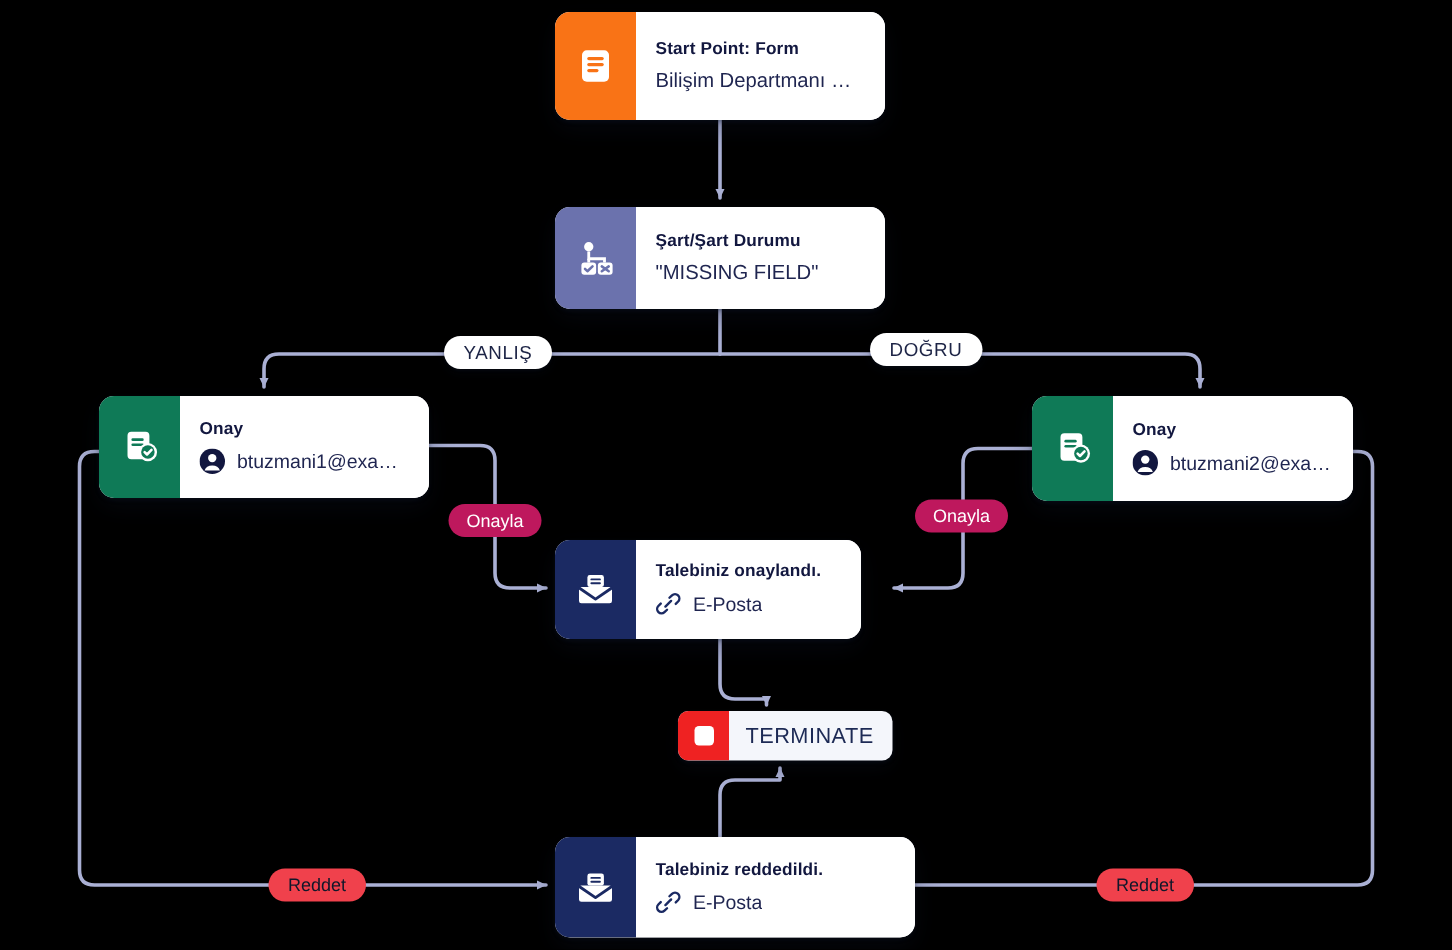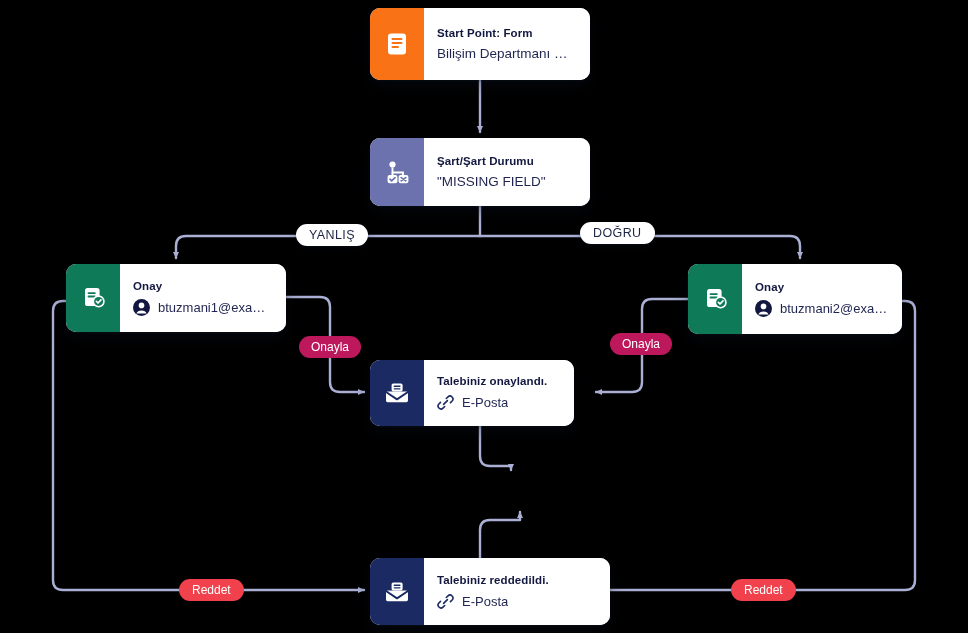--- a/index.html
+++ b/index.html
@@ -150,21 +150,21 @@
     letter-spacing: 0.4px;
   }
   .pill-green {
     background: #be185d;
     color: #ffffff;
     padding: 4px 12px;
     font-size: 12px;
   }
   .pill-red {
     background: #f0414c;
-    color: #ffffff;
+    color: #0f172a;
     padding: 4px 13px;
     font-size: 12px;
   }
 
   #pill-yanlis  { left: 296px; top: 224px; }
   #pill-dogru   { left: 580px; top: 222px; }
   #pill-onayla-left  { left: 299px; top: 336px; }
   #pill-onayla-right { left: 610px; top: 333px; }
   #pill-reddet-left  { left: 179px; top: 579px; }
   #pill-reddet-right { left: 731px; top: 579px; }
@@ -334,20 +334,26 @@
             <path d="M6.6,10.4 L10.4,6.6" stroke="#1b2a63" stroke-width="1.6" stroke-linecap="round"></path>
             <path d="M9.3,4.5 L11,2.9 a2.9,2.9 0 0 1 4.1,4.1 L13.5,8.6" stroke="#1b2a63" stroke-width="1.6" fill="none" stroke-linecap="round"></path>
             <path d="M7.7,12.5 L6,14.1 a2.9,2.9 0 0 1 -4.1,-4.1 L3.5,8.4" stroke="#1b2a63" stroke-width="1.6" fill="none" stroke-linecap="round"></path>
           </svg>
         </span>
         <span class="subtitle">E-Posta</span>
       </div>
     </div>
   </div>
 
+  <div id="node-terminate">
+    <div class="term-icon">
+      <div class="sq"></div>
+    </div>
+    <div class="term-label">TERMINATE</div>
+  </div>
 
   <div class="edge-pill pill-white" id="pill-yanlis">YANLIŞ</div>
   <div class="edge-pill pill-white" id="pill-dogru">DOĞRU</div>
   <div class="edge-pill pill-green" id="pill-onayla-left">Onayla</div>
   <div class="edge-pill pill-green" id="pill-onayla-right">Onayla</div>
   <div class="edge-pill pill-red" id="pill-reddet-left">Reddet</div>
   <div class="edge-pill pill-red" id="pill-reddet-right">Reddet</div>
 
 </div>
 

